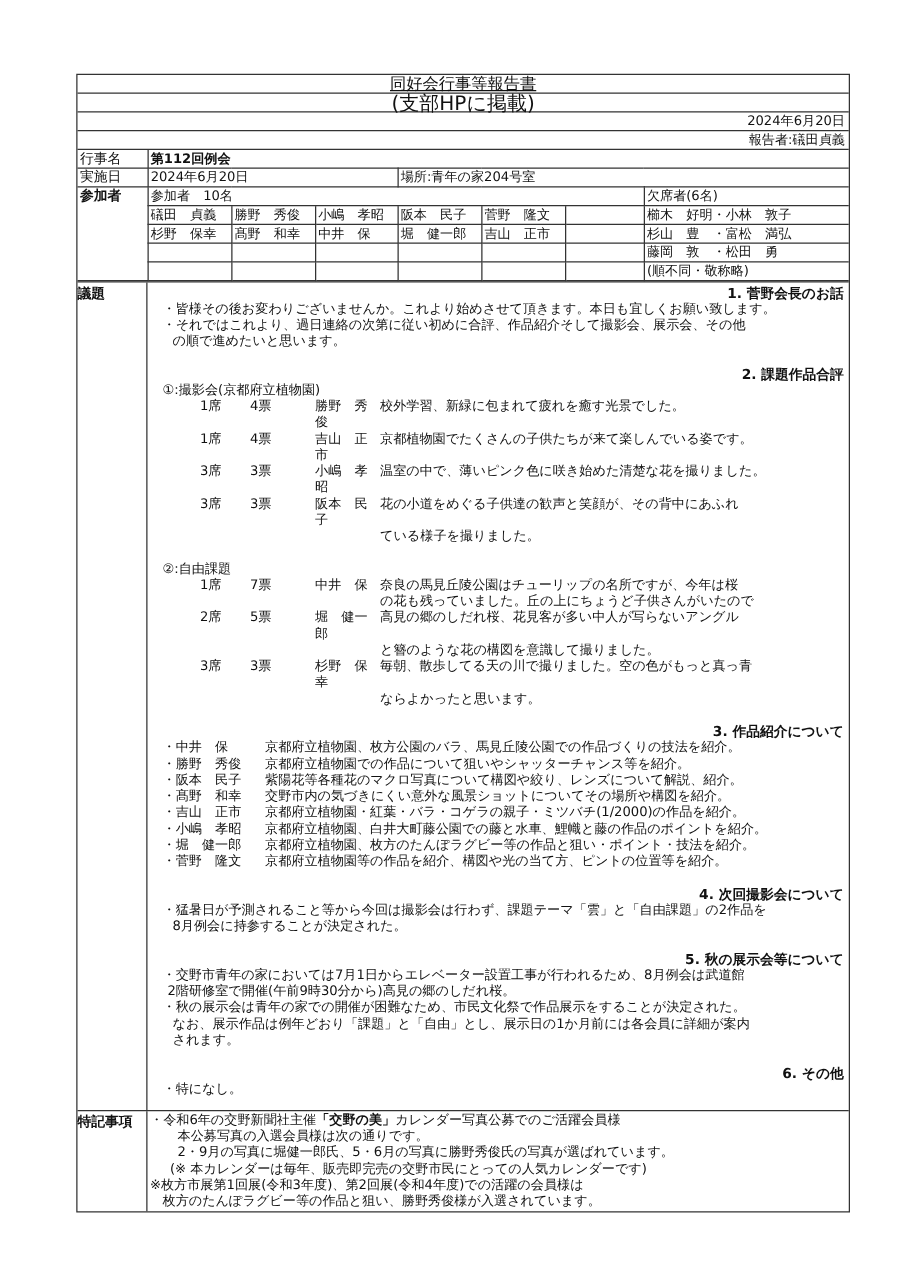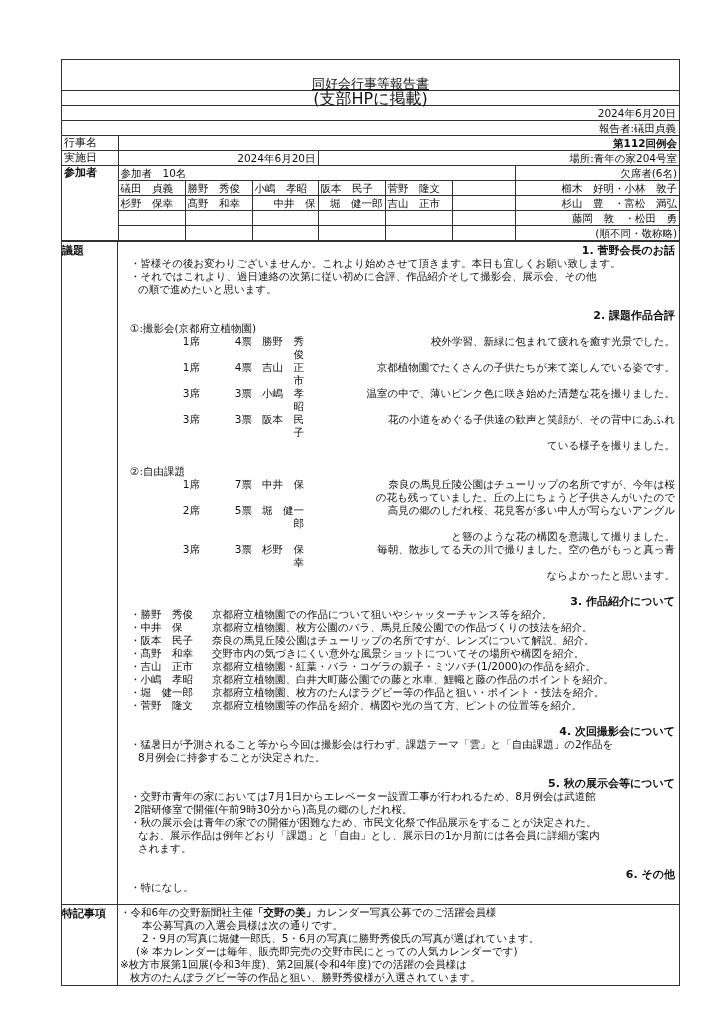--- a/index.html
+++ b/index.html
@@ -1,38 +1,38 @@
 <!DOCTYPE html>
 <html><head>
 <meta charset="utf-8">
 <style>
   html,body{margin:0;padding:0;background:#fff;}
   body{width:724px;height:1024px;position:relative;font-family:"DejaVu Sans","Liberation Sans",sans-serif;color:#111;font-size:10.5px;line-height:13px;overflow:hidden;}
   .sheet{position:absolute;left:61px;top:59px;width:619px;border:1px solid #333;box-sizing:border-box;}
   .hrow{border-bottom:1px solid #333;height:15px;line-height:15px;padding:0 3px;box-sizing:border-box;}
   .hrow.c{text-align:center;}
   .hrow.r{text-align:right;}
-  .title{font-size:13px;text-decoration:underline;margin-top:16px;}
+  .title{font-size:13px;text-decoration:underline;}
   .sub{font-size:16px;}
   table.grid{border-collapse:collapse;width:100%;table-layout:fixed;}
   table.grid td{border:1px solid #333;padding:0 2px;height:14px;line-height:14px;vertical-align:middle;white-space:nowrap;overflow:hidden;}
   table.grid tr:first-child td{border-top:none;}
   table.grid td:first-child{border-left:none;}
   table.grid td:last-child{border-right:none;}
   .lab{font-size:11px;}
   .bold{font-weight:bold;}
-  .ctr{text-align:right;}
+  .ctr{text-align:left;}
   .body-row{display:flex;border-top:1px solid #333;}
   .body-row .lc{width:56px;border-right:1px solid #333;text-align:left;font-weight:bold;font-size:11px;padding-top:2px;box-sizing:border-box;flex:none;}
   .body-row .rc{flex:1;padding:2px 4px 4px 4px;}
   .sec{font-weight:bold;font-size:11px;margin-top:0;text-align:right;}
   .gap{height:13px;}
   .ind1{padding-left:8px;}
   .ind2{padding-left:16px;}
-  .vote{display:flex;text-align:right;}
+  .vote{display:flex;}
   .vote .s{width:40px;padding-left:38px;flex:none;}
   .vote .v{width:52px;flex:none;}
   .vote .n{width:52px;flex:none;}
   .vote .t{flex:1;}
   .intro{display:flex;padding-left:8px;}
   .intro .n{width:82px;flex:none;}
   .intro .t{flex:1;white-space:nowrap;}
 </style>
 </head>
 <body>
@@ -194,30 +194,30 @@
             <span class="v"></span>
             <span class="n"></span>
             <span class="t">ならよかったと思います。</span>
           </div>
         </div>
       <div class="gap"></div>
 
       <div class="sec">3. 作品紹介について</div>
       <div id="intros">
           <div class="intro">
+            <span class="n">・中井　保</span>
+            <span class="t">京都府立植物園、枚方公園のバラ、馬見丘陵公園での作品づくりの技法を紹介。</span>
+          </div>
+          <div class="intro">
             <span class="n">・勝野　秀俊</span>
             <span class="t">京都府立植物園での作品について狙いやシャッターチャンス等を紹介。</span>
           </div>
           <div class="intro">
-            <span class="n">・中井　保</span>
-            <span class="t">京都府立植物園、枚方公園のバラ、馬見丘陵公園での作品づくりの技法を紹介。</span>
-          </div>
-          <div class="intro">
             <span class="n">・阪本　民子</span>
-            <span class="t">奈良の馬見丘陵公園はチューリップの名所ですが、レンズについて解説、紹介。</span>
+            <span class="t">紫陽花等各種花のマクロ写真について構図や絞り、レンズについて解説、紹介。</span>
           </div>
           <div class="intro">
             <span class="n">・髙野　和幸</span>
             <span class="t">交野市内の気づきにくい意外な風景ショットについてその場所や構図を紹介。</span>
           </div>
           <div class="intro">
             <span class="n">・吉山　正市</span>
             <span class="t">京都府立植物園・紅葉・バラ・コゲラの親子・ミツバチ(1/2000)の作品を紹介。</span>
           </div>
           <div class="intro">

